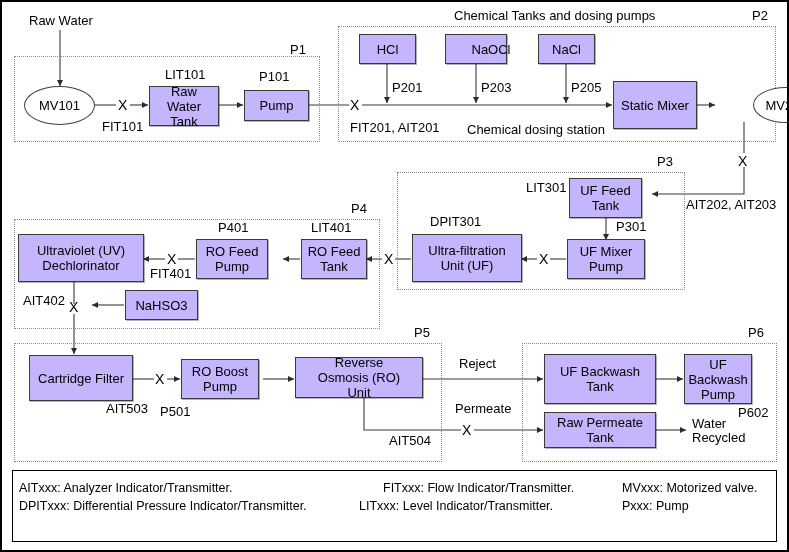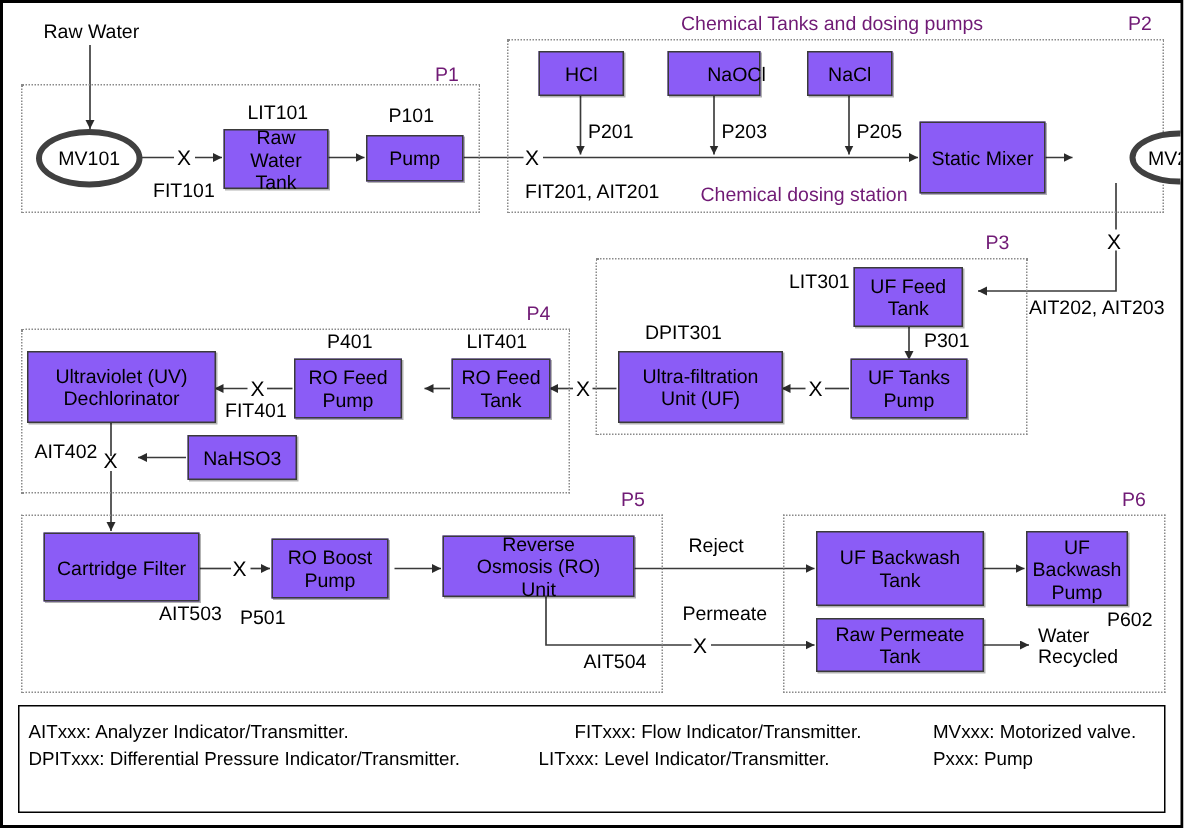--- a/index.html
+++ b/index.html
@@ -1,33 +1,33 @@
 <!DOCTYPE html>
 <html><head>
 <meta charset="utf-8">
 <style>
   html,body{margin:0;padding:0;background:#fff;}
   body{font-family:"Liberation Sans","DejaVu Sans",sans-serif;}
   #canvas{position:relative;width:789px;height:552px;background:#ffffff;
           border:2px solid #000;box-sizing:border-box;overflow:hidden;}
   #svg{position:absolute;left:0;top:0;width:789px;height:552px;}
   .node{position:absolute;box-sizing:border-box;border:1px solid #3a3a3a;
-        background:#8b5cf6;display:flex;align-items:center;justify-content:center;
+        background:#c4b5fd;display:flex;align-items:center;justify-content:center;
         text-align:center;font-size:13px;line-height:15px;color:#000;
         box-shadow:1px 1px 0 rgba(0,0,0,0.30);}
-  .ellipse{position:absolute;box-sizing:border-box;border:4px solid #404040;
+  .ellipse{position:absolute;box-sizing:border-box;border:1px solid #404040;
         background:#fff;border-radius:50%;display:flex;align-items:center;
         justify-content:center;text-align:center;font-size:13px;color:#000;}
   .lbl{position:absolute;font-size:13px;color:#000;white-space:nowrap;
        line-height:14px;}
   .xmark{position:absolute;font-size:14px;color:#000;line-height:14px;
          font-weight:400;}
   .zone{position:absolute;box-sizing:border-box;border:1px dotted #8a8a8a;
         background:transparent;}
-  .zlabel{position:absolute;font-size:13px;color:#701a75;white-space:nowrap;}
+  .zlabel{position:absolute;font-size:13px;color:#000000;white-space:nowrap;}
   .legendbox{position:absolute;left:10px;top:468px;width:765px;height:72px;
              border:1px solid #000;box-sizing:border-box;background:#fff;}
   .legrow{position:absolute;font-size:12.5px;color:#000;white-space:nowrap;}
 </style>
 </head>
 <body>
 
 <div id="canvas">
 
   <svg id="svg" xmlns="http://www.w3.org/2000/svg">
@@ -123,21 +123,21 @@
   <div class="ellipse" style="left:751px;top:85px;width:66px;height:36px;">MV201</div>
 
   <div class="zone" style="left:395px;top:170px;width:288px;height:118px;"></div>
   <div class="zlabel" style="left:655px;top:152px;">P3</div>
 
   <div class="xmark" style="left:736px;top:152px;">X</div>
   <div class="lbl" style="left:684px;top:196px;">AIT202, AIT203</div>
   <div class="node" style="left:567px;top:176px;width:73px;height:40px;padding:0 3px;">UF Feed Tank</div>
   <div class="lbl" style="left:524px;top:179px;">LIT301</div>
   <div class="lbl" style="left:614px;top:218px;">P301</div>
-  <div class="node" style="left:565px;top:237px;width:78px;height:40px;padding:0 3px;">UF Tanks Pump</div>
+  <div class="node" style="left:565px;top:237px;width:78px;height:40px;padding:0 3px;">UF Mixer Pump</div>
   <div class="xmark" style="left:537px;top:250px;">X</div>
   <div class="node" style="left:410px;top:232px;width:110px;height:48px;padding:0 4px;">Ultra-filtration Unit (UF)</div>
   <div class="lbl" style="left:428px;top:213px;">DPIT301</div>
 
   <div class="zone" style="left:12px;top:217px;width:366px;height:110px;"></div>
   <div class="zlabel" style="left:349px;top:199px;">P4</div>
 
   <div class="xmark" style="left:382px;top:250px;">X</div>
   <div class="node" style="left:299px;top:237px;width:66px;height:40px;padding:0 3px;">RO Feed Tank</div>
   <div class="lbl" style="left:309px;top:219px;">LIT401</div>

